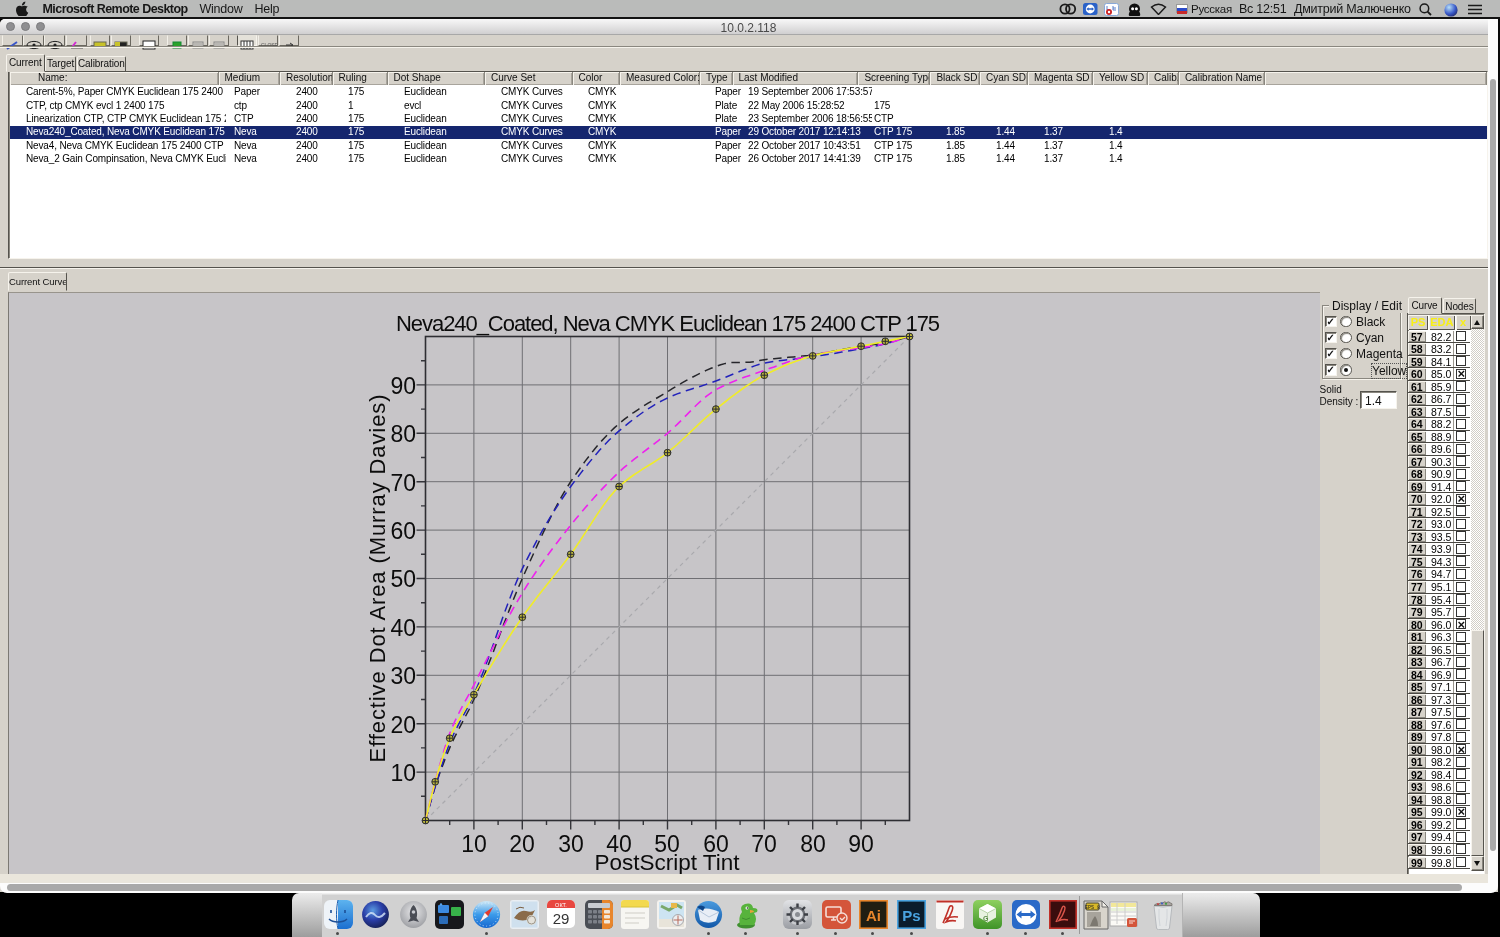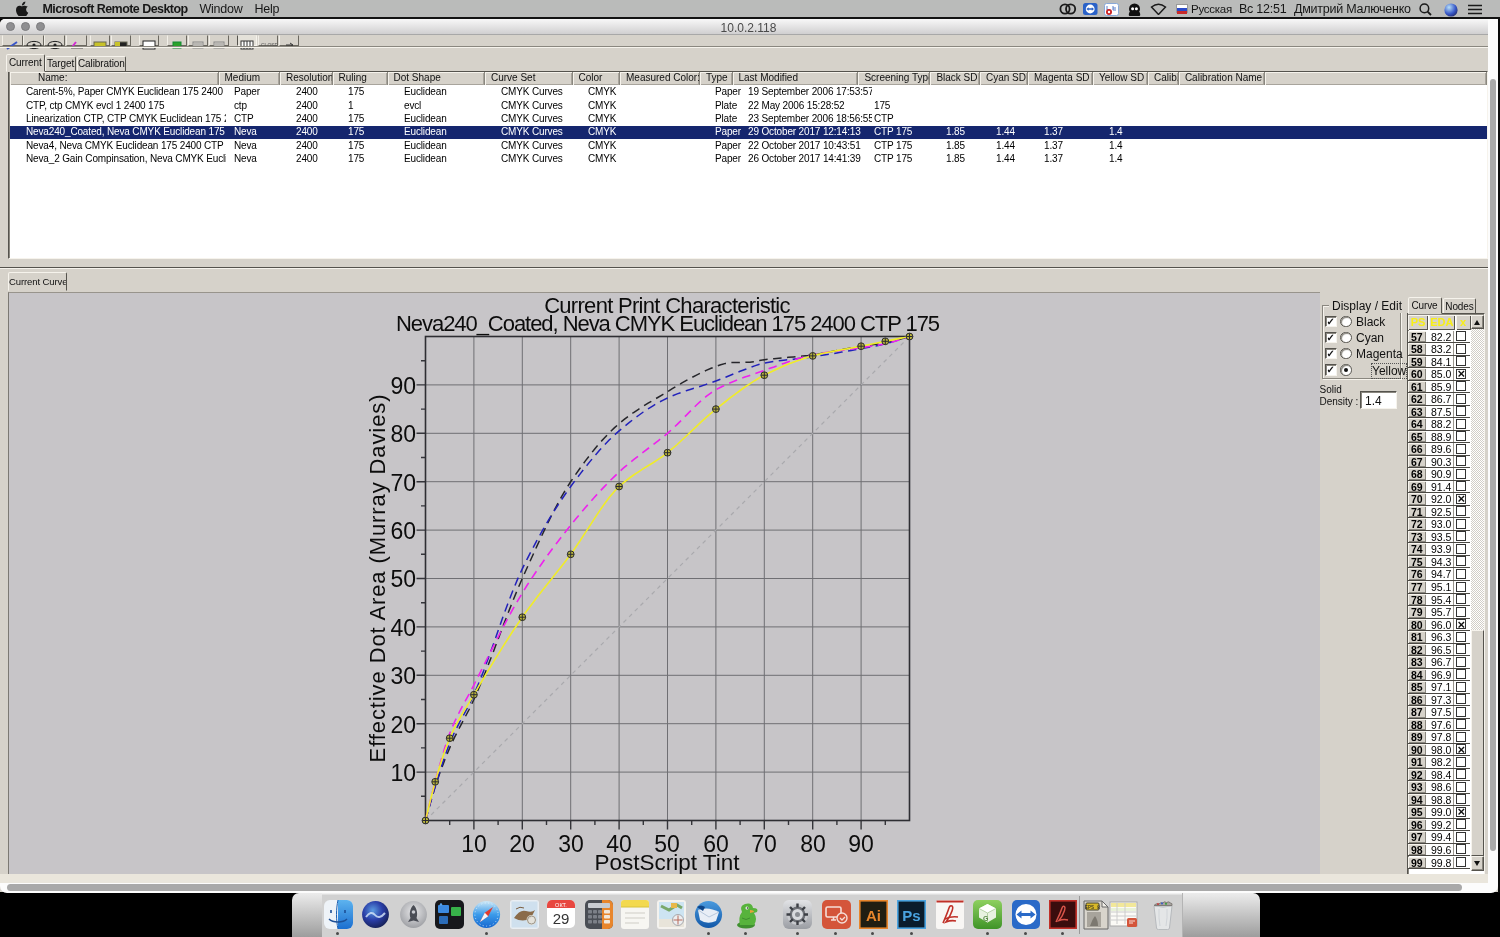--- a/index.html
+++ b/index.html
@@ -212,21 +212,20 @@
       <span style="left:738px;width:124px;">26 October 2017 14:41:39</span>
       <span style="left:864px;width:64px;">CTP 175</span>
       <span style="left:936px;width:42px;">1.85</span>
       <span style="left:986px;width:40px;">1.44</span>
       <span style="left:1034px;width:57px;">1.37</span>
       <span style="left:1099px;width:47px;">1.4</span>
     </div>
 <div id="lowline"></div>
 <div class="tab" style="left:8px;top:272px;width:58.5px;height:18.5px;padding-top:3px;font-size:9.5px;">Current Curve</div>
 <div id="chartcanvas"></div>
-<div class="ctitle" style="left:425px;top:292.5px;width:484px;">Current Print Characteristic</div>
 <div class="ctitle" style="left:180px;top:311px;width:975px;letter-spacing:-1.05px;">Neva240_Coated, Neva CMYK Euclidean 175 2400 CTP 175</div>
 <div id="ylab">Effective Dot Area (Murray Davies)</div>
 <div id="xlab">PostScript Tint</div>
 <div class="xt" style="left:449px;top:830.5px;">10</div>
     <div class="yt" style="left:366px;top:760px;">10</div>
     <div class="xt" style="left:497px;top:830.5px;">20</div>
     <div class="yt" style="left:366px;top:712px;">20</div>
     <div class="xt" style="left:546px;top:830.5px;">30</div>
     <div class="yt" style="left:366px;top:663px;">30</div>
     <div class="xt" style="left:594px;top:830.5px;">40</div>

